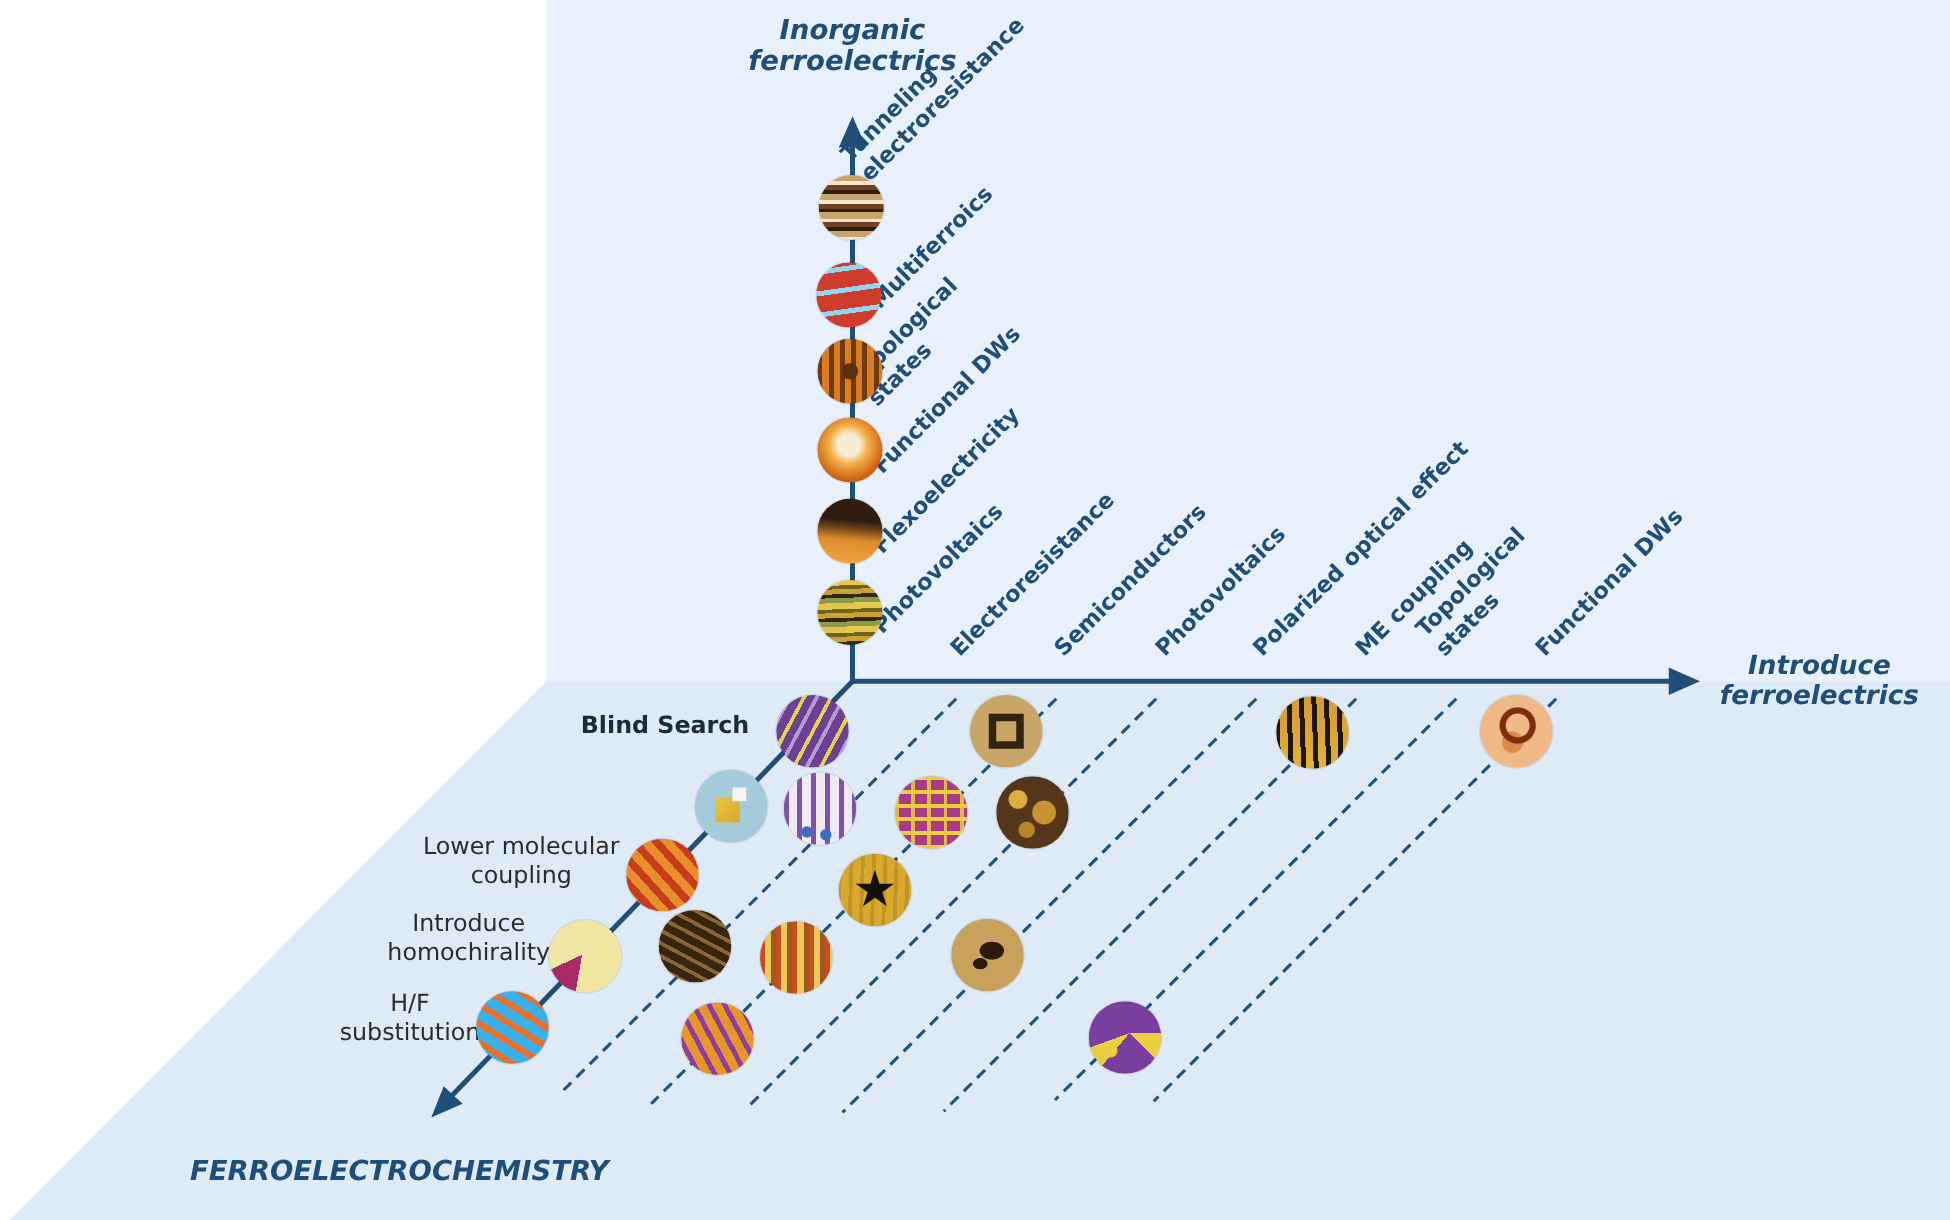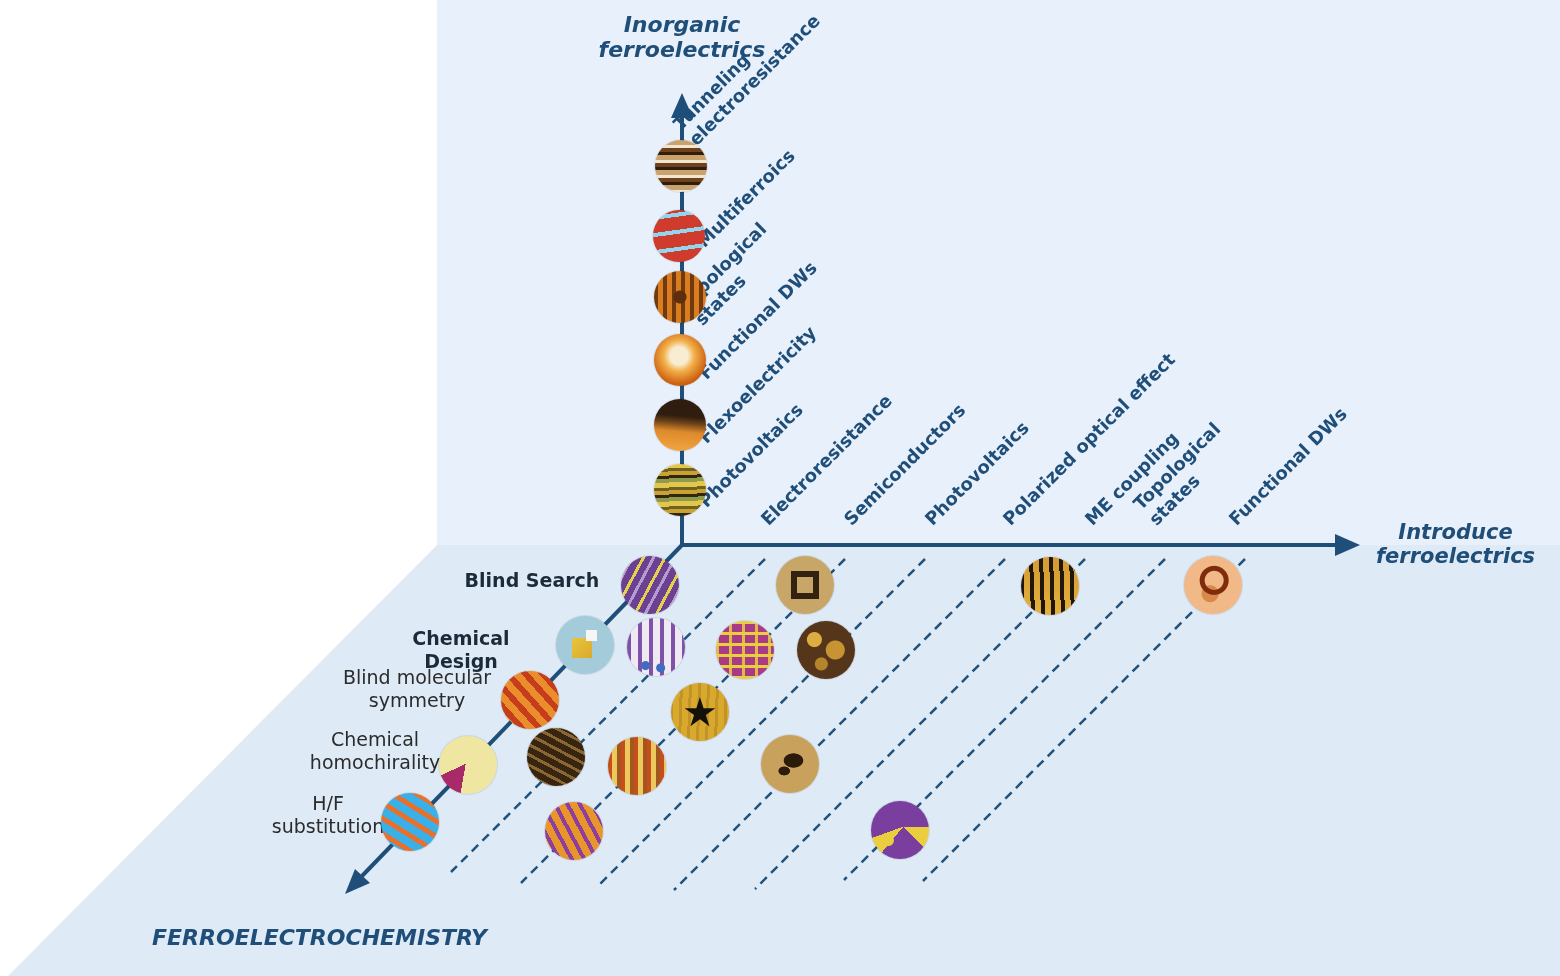--- a/index.html
+++ b/index.html
@@ -96,23 +96,22 @@
 
   <div class="rlab" style="left:772px;top:508px;">Electroresistance</div>
   <div class="rlab" style="left:855px;top:508px;">Semiconductors</div>
   <div class="rlab" style="left:936px;top:508px;">Photovoltaics</div>
   <div class="rlab" style="left:1014px;top:508px;">Polarized optical effect</div>
   <div class="rlab" style="left:1096px;top:508px;">ME coupling</div>
   <div class="rlab wrap" style="left:1160px;top:486px;width:125px;">Topological states</div>
   <div class="rlab" style="left:1240px;top:508px;">Functional DWs</div>
 
   <div class="llab bold" style="left:452px;top:569px;width:160px;">Blind Search</div>
-  <div class="llab bold" style="left:381px;top:627px;width:160px;">Chemical Design</div>
-  <div class="llab" style="left:337px;top:666px;width:160px;">Blind molecular symmetry</div>
-  <div class="llab" style="left:295px;top:728px;width:160px;">Chemical homochirality</div>
+  <div class="llab" style="left:337px;top:666px;width:160px;">Lower molecular coupling</div>
+  <div class="llab" style="left:295px;top:728px;width:160px;">Introduce homochirality</div>
   <div class="llab" style="left:268px;top:792px;width:120px;">H/F substitution</div>
 
   <div class="node sm n-tunnel" style="left:655px;top:140px;"></div>
   <div class="node sm n-multi" style="left:653px;top:210px;"></div>
   <div class="node sm n-topo" style="left:654px;top:271px;"></div>
   <div class="node sm n-fdw" style="left:654px;top:334px;"></div>
   <div class="node sm n-flexo" style="left:654px;top:399px;"></div>
   <div class="node sm n-pv" style="left:654px;top:464px;"></div>
 
   <div class="node n-blind" style="left:621px;top:556px;"></div>

